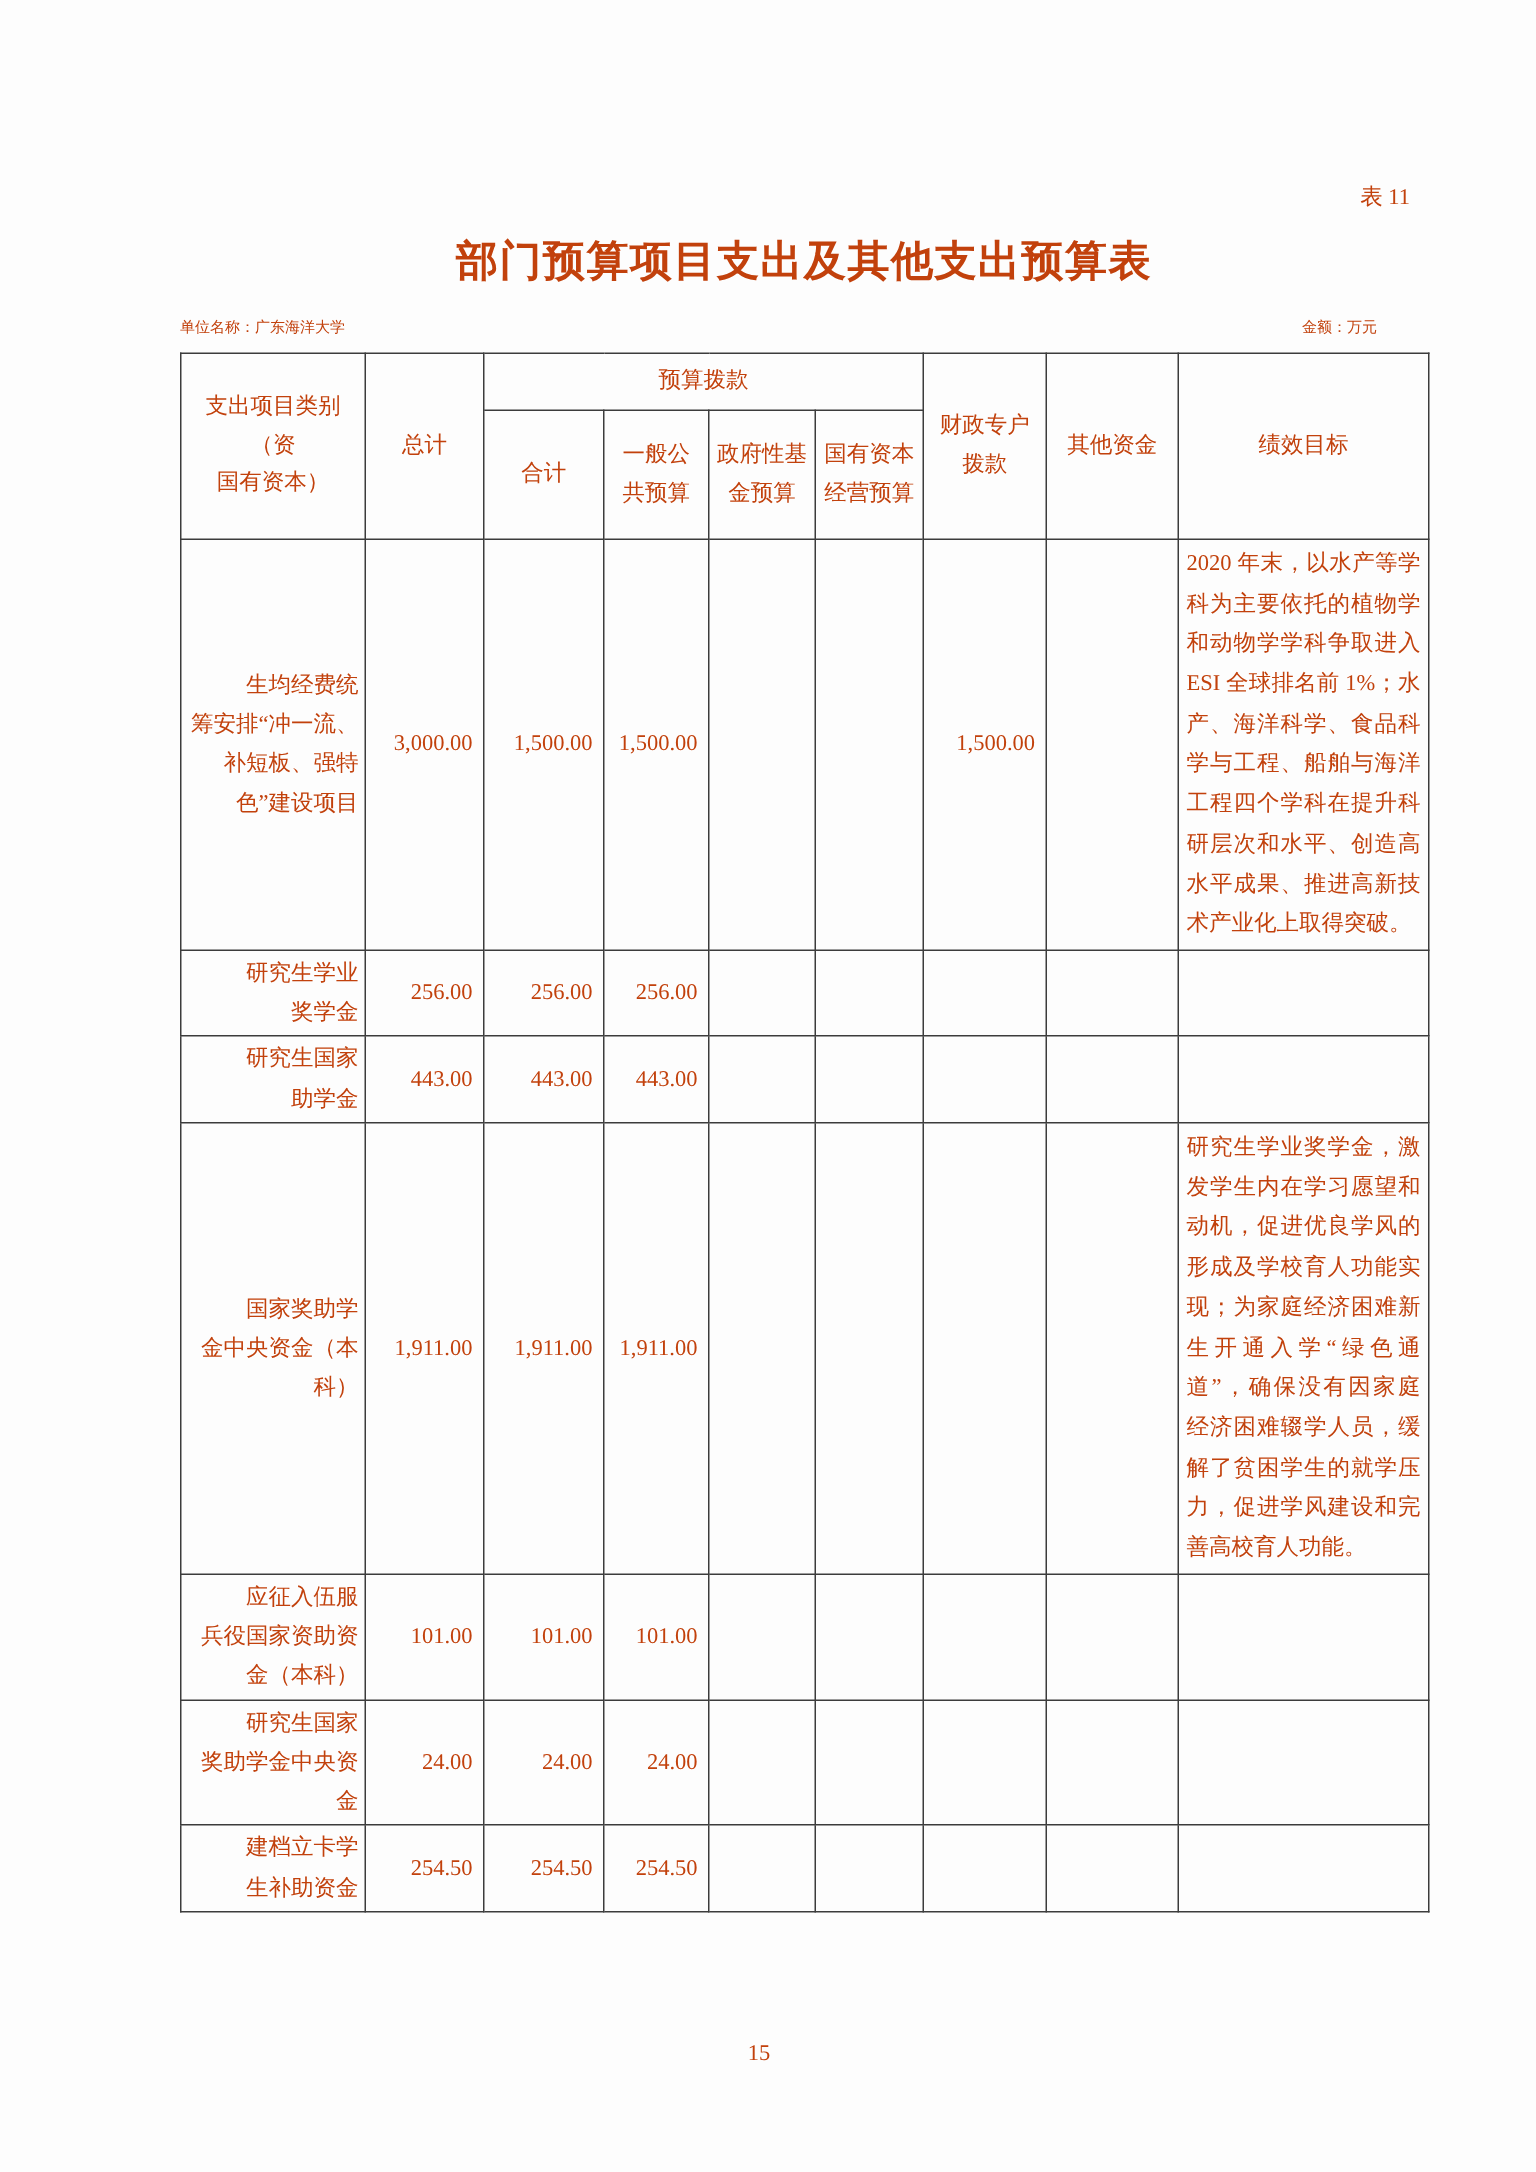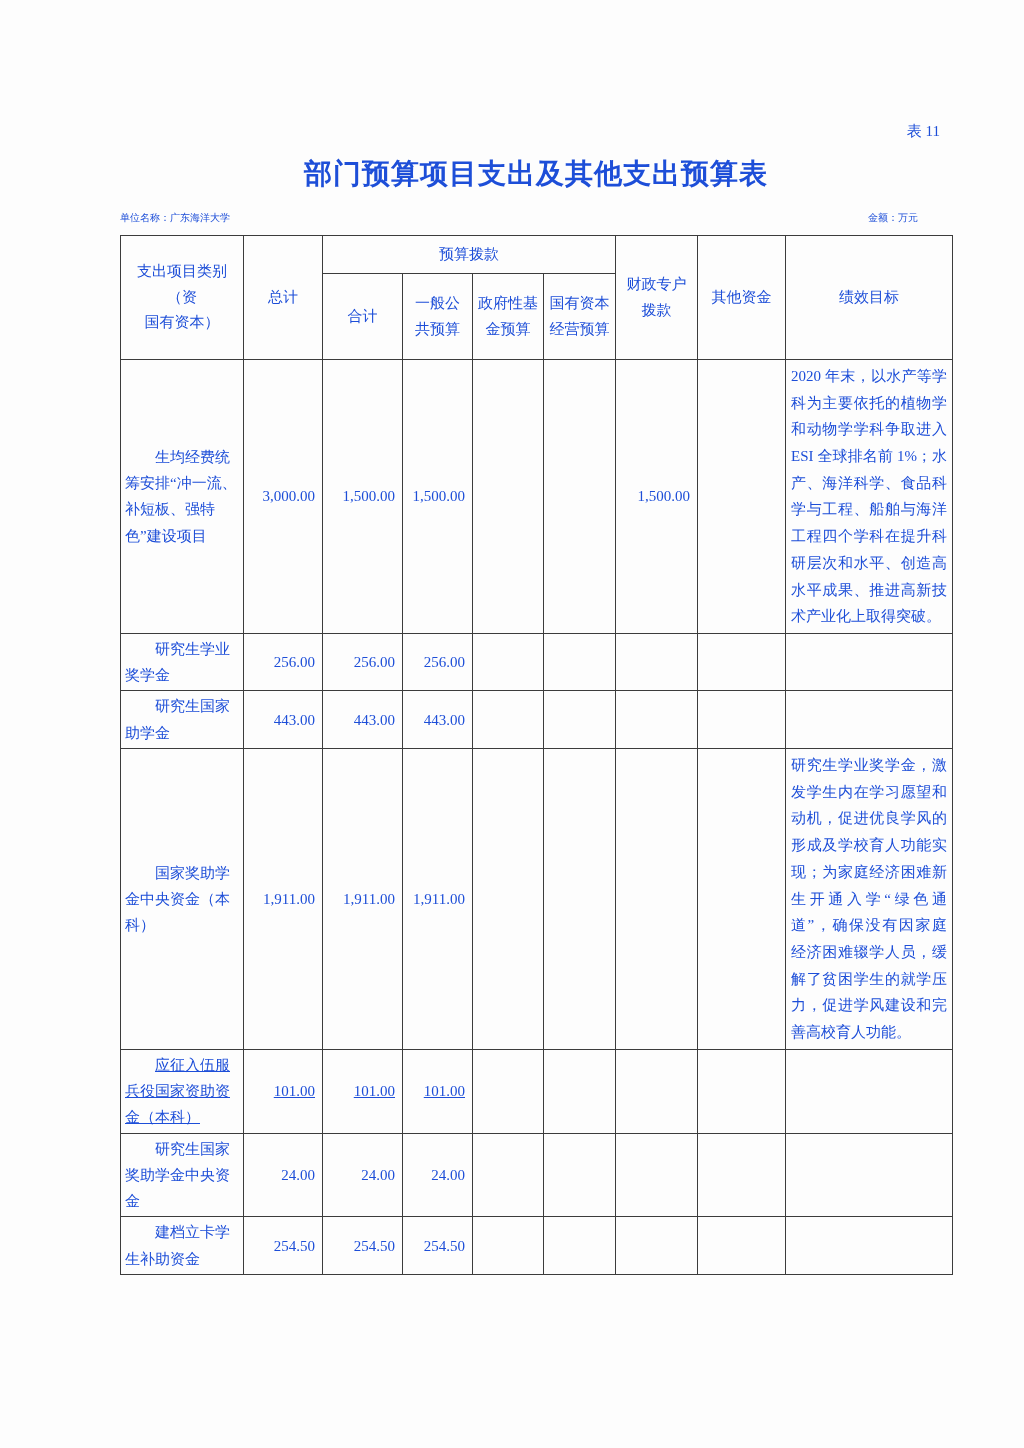--- a/index.html
+++ b/index.html
@@ -1,38 +1,38 @@
 <!DOCTYPE html>
 <html><head>
 <meta charset="utf-8">
 <style>
   * { margin:0; padding:0; box-sizing:border-box; }
   html,body { background:#ffffff; }
   .page {
     width:1024px; height:1448px; background:#fdfdfd;
     font-family:"Liberation Serif","DejaVu Serif",serif;
-    color:#1d4ed8; padding:122px 72px 0 120px; overflow:hidden; position:relative;
+    color:#c2410c; padding:122px 72px 0 120px; overflow:hidden; position:relative;
   }
   .table-label { text-align:right; padding-right:12px; font-size:15px; }
   .doc-title { text-align:center; font-size:28px; font-weight:700; margin-top:14px; letter-spacing:1px; }
   .meta { display:flex; justify-content:space-between; margin-top:18px; font-size:10px; }
   .meta-right { padding-right:34px; }
   table.budget { table-layout:fixed; border-collapse:collapse; width:832px; margin-top:10px; font-size:15px; }
   table.budget th, table.budget td { border:1px solid #3c3c3c; font-weight:400; overflow:hidden; }
   thead th { text-align:center; vertical-align:middle; white-space:pre-line; padding:2px; line-height:1.7; font-size:15px;margin-left:24px; }
-  td.cat  { text-align:left;  vertical-align:middle; padding:2px 4px; text-indent:2em; line-height:1.75; }
+  td.cat  { text-align:right;  vertical-align:middle; padding:2px 4px; text-indent:2em; line-height:1.75; }
   td.num  { text-align:right; vertical-align:middle; padding:2px 7px 2px 2px; line-height:1.6; }
   td.perf { text-align:justify; vertical-align:middle; padding:3px 5px; line-height:1.78; }
   tr.hr1 { height:38px; }
   tr.hr2 { height:86px; }
   tr.r1 { height:273px; }
   tr.r2 { height:53px; }
   tr.r3 { height:57px;font-family:Liberation Serif, serif; }
   tr.r4 { height:301px; }
-  tr.r5 { height:79px;text-decoration:underline; }
+  tr.r5 { height:79px; }
   tr.r6 { height:83px; }
   tr.r7 { height:55px; }
   .page-number { text-align:center; margin-top:86px; font-size:15px; padding-right:60px; }
 </style>
 </head>
 <body>
 
 <div class="page">
 
   <div class="table-label">表 11</div>
@@ -151,14 +151,15 @@
         <td class="num">254.50</td>
         <td class="num"></td>
         <td class="num"></td>
         <td class="num"></td>
         <td class="num"></td>
         <td class="perf"></td>
       </tr>
     </tbody>
   </table>
 
+  <div class="page-number">15</div>
 
 </div>
 
 </body></html>

